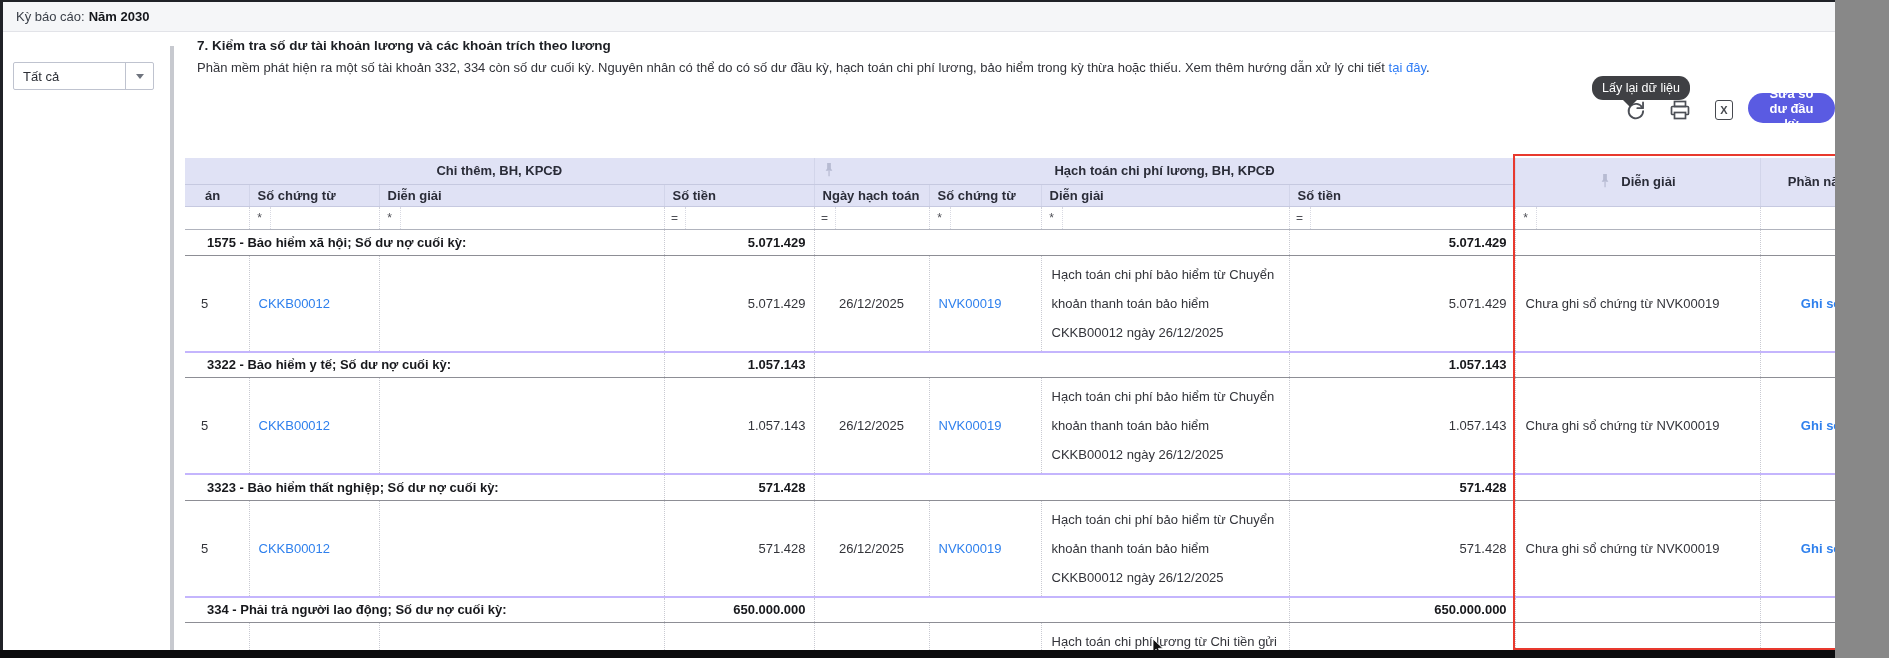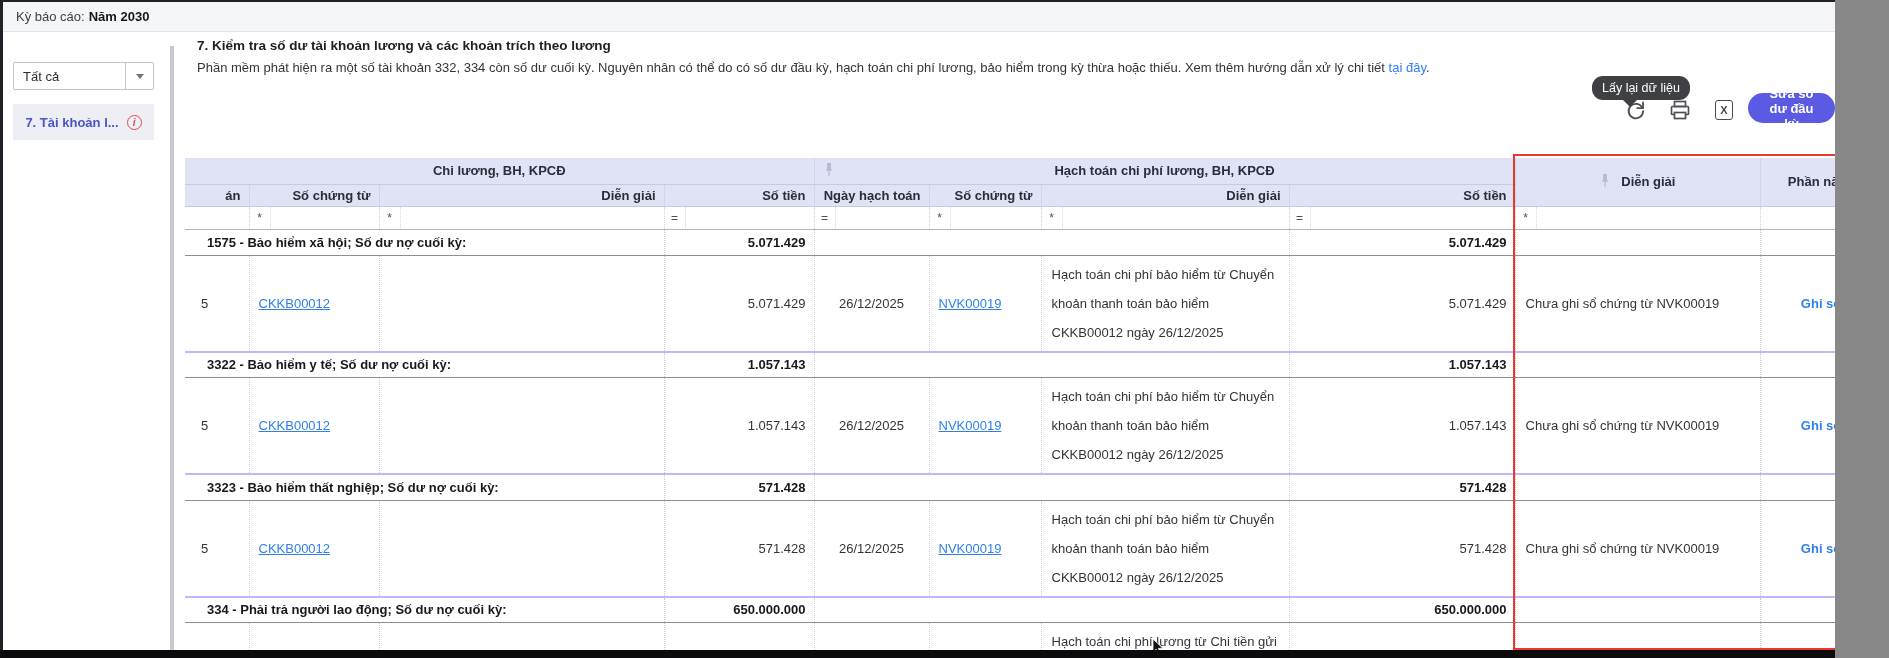--- a/index.html
+++ b/index.html
@@ -48,42 +48,42 @@
     font-size:11px;font-weight:bold;color:#46494f;box-sizing:border-box;}
   .btn-primary{position:absolute;left:1748px;top:93px;height:30px;padding:0 19px;background:#5a5be2;border:none;border-radius:15px;
     color:#fff;font-size:13px;font-weight:bold;font-family:inherit;cursor:pointer;display:flex;align-items:center;}
 
   
   .table-wrap{position:absolute;left:185px;top:158px;width:1700px;height:492px;overflow:hidden;}
   table{border-collapse:collapse;table-layout:fixed;width:1697px;font-size:13px;color:#33343a;}
   thead th{background:#e0e2f5;font-weight:bold;color:#2a2c38;border-right:1px solid #d2d5ea;border-bottom:1px solid #c6c9e0;
     padding:0 8px;box-sizing:border-box;overflow:hidden;white-space:nowrap;}
   tr.hgroup th{height:26px;text-align:center;}
-  tr.hcols th{height:22px;text-align:right;}
+  tr.hcols th{height:22px;text-align:left;}
   th.th-right{text-align:right;}
   th.rowspan2{vertical-align:middle;text-align:left;}
   th.center2{text-align:center;}
   .pin-rel{position:relative;}
   .pin-abs{position:absolute;left:9px;top:50%;transform:translateY(-50%);}
   .pin-inline{display:inline-block;vertical-align:-2px;margin-right:8px;}
 
   tr.frow td{height:22px;background:#fff;border-right:1px dotted #d0d1db;border-bottom:1px solid #b0b3bd;padding:0;}
   .fcell{display:flex;height:22px;align-items:center;}
   .fop{width:20px;text-align:center;font-size:12px;color:#4d4e55;border-right:1px dotted #d8d9e2;line-height:22px;height:22px;}
 
   tbody td{border-right:1px dotted #c9cad2;box-sizing:border-box;overflow:hidden;}
   tr.group td{height:26px;font-weight:bold;color:#17181c;border-top:1px solid #8d8e95;border-bottom:1px solid #8d8e95;}
   tr.group .glabel{padding-left:22px;white-space:nowrap;}
   tr.detail td{height:88px;border-bottom:2px solid #c4b5fd;}
   td.num{text-align:right;padding-right:8px;}
   td.date{text-align:center;}
   td.doc{padding-left:9px;}
   td.note{padding-left:10px;}
   td.desc2{padding:4px 10px 4px 10px;line-height:29px;white-space:normal;}
-  a.doclink{color:#2f80ed;text-decoration:underline;cursor:pointer;font-size:13px;}
+  a.doclink{color:#2f80ed;cursor:pointer;font-size:13px;}
   td.action{text-align:center;}
   a.actlink{color:#2f80ed;font-weight:bold;text-decoration:none;cursor:pointer;}
   td.partial{padding-left:16px;}
 
   .red-box{position:absolute;left:1513px;top:154px;width:369px;height:496px;border:2.5px solid #e8392e;z-index:6;
     box-sizing:border-box;pointer-events:none;}
   .cursor{position:absolute;left:1152px;top:638px;z-index:7;pointer-events:none;}
 </style>
 </head>
 <body>
@@ -94,24 +94,20 @@
     <span>Kỳ báo cáo:</span>
     <b>Năm 2030</b>
   </div>
 
   <div class="sidebar">
     <div class="dropdown">
       <span class="dd-text">Tất cả</span>
       <span class="dd-btn">
         <span class="dd-caret"></span>
       </span>
-    </div>
-    <div class="nav-item">
-      <span class="nav-label">7. Tài khoản l...</span>
-      <span class="info-i">i</span>
     </div>
   </div>
   <div class="vdivider"></div>
 
   <div class="page-title">7. Kiểm tra số dư tài khoản lương và các khoản trích theo lương</div>
   <div class="page-desc"><span>Phần mềm phát hiện ra một số tài khoản 332, 334 còn số dư cuối kỳ. Nguyên nhân có thể do có số dư đầu kỳ, hạch toán chi phí lương, bảo hiểm trong kỳ thừa hoặc thiếu. Xem thêm hướng dẫn xử lý chi tiết </span><a>tại đây</a><span>.</span></div>
 
   <div class="tooltip">Lấy lại dữ liệu</div>
   <div class="tooltip-arrow"></div>
 
@@ -142,21 +138,21 @@
           <col style="width:150px">
         <col style="width:115px">
           <col style="width:112px">
           <col style="width:248px">
           <col style="width:226px">
         <col style="width:245px">
           <col style="width:122px">
       </colgroup>
       <thead>
         <tr class="hgroup">
-          <th colspan="4">Chi lương, BH, KPCĐ</th>
+          <th colspan="4">Chi thêm, BH, KPCĐ</th>
           <th colspan="4" class="pin-rel">
             <span class="pin-abs">
               <svg width="10" height="15" viewBox="0 0 10 16">
                   <path d="M3 1 h4 v6 l1.6 2.2 h-7.2 L3 7 z" fill="#b7bbd2"></path>
                   <rect x="4.4" y="9.6" width="1.3" height="5.6" fill="#b7bbd2"></rect>
                 </svg>
             </span>
             <span>Hạch toán chi phí lương, BH, KPCĐ</span>
           </th>
           <th rowspan="2" class="rowspan2">

